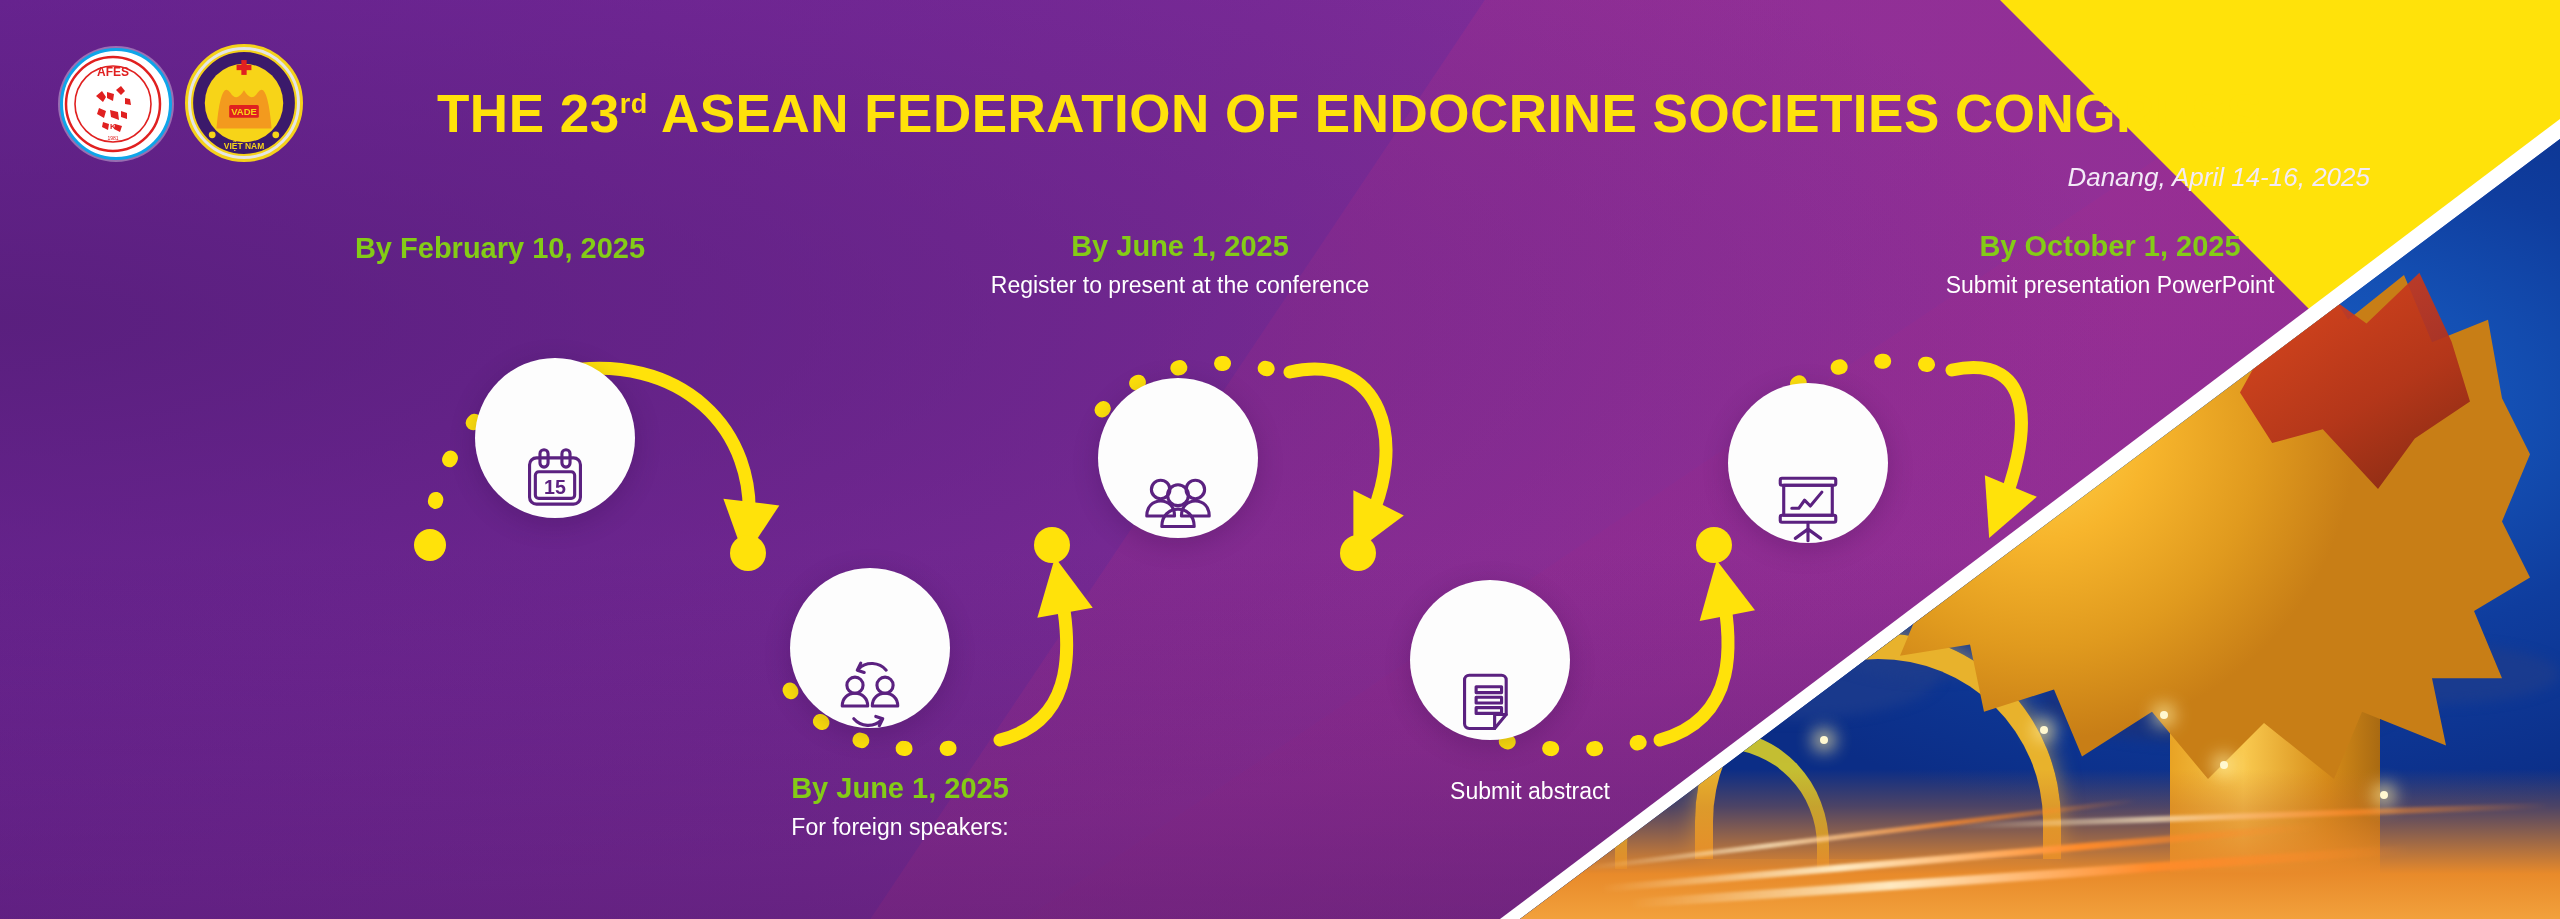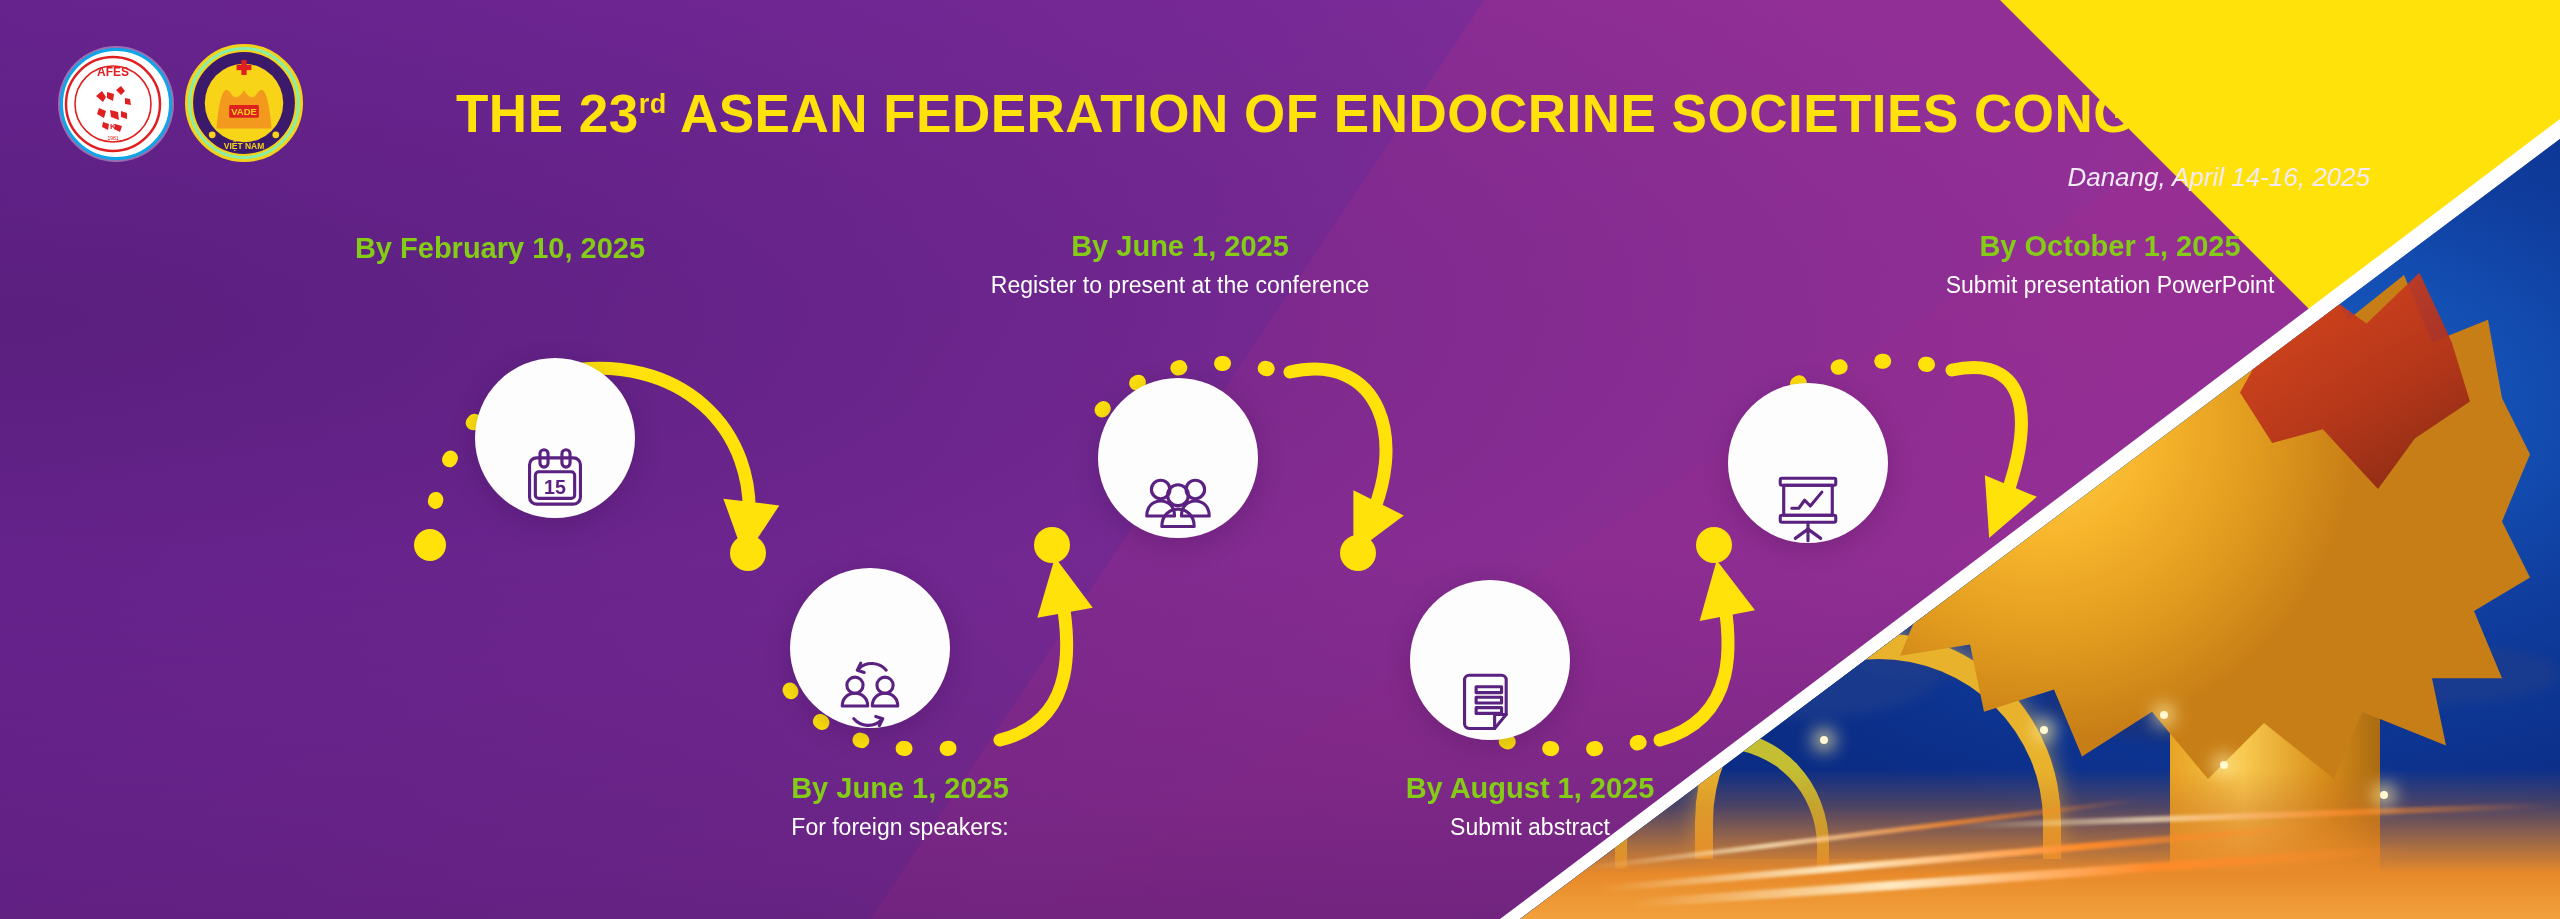--- a/index.html
+++ b/index.html
@@ -125,26 +125,26 @@
   .streetlight{position:absolute;width:8px;height:8px;border-radius:50%;background:#fff8d0;box-shadow:0 0 18px 6px rgba(255,238,160,.95);}
   
   .logo{position:absolute;border-radius:50%;}
   .logo-afes{
     left:60px;top:48px;width:106px;height:106px;background:#fff;
     border:3px solid #0ea5e9;box-shadow:0 0 0 2px rgba(255,255,255,.35);
     display:flex;align-items:center;
   }
   .logo-vade{
     left:185px;top:44px;width:112px;height:112px;
-    background:#86efac;border:3px solid #f5d21a;
+    background:#e5e5e5;border:3px solid #f5d21a;
     display:flex;align-items:center;justify-content:center;
   }
   
   .title{
-    position:absolute;left:456px;top:86px;width:1900px;
+    position:absolute;left:437px;top:86px;width:1900px;
     color:#ffe20a;font-weight:bold;font-size:53px;letter-spacing:.5px;
     font-family:"Liberation Sans", sans-serif;line-height:1.05;white-space:nowrap;
   }
   .title sup{font-size:27px;vertical-align:super;}
   .subtitle{
     position:absolute;right:190px;top:162px;
     color:#f3eaf7;font-size:26px;font-style:italic;font-weight:500;
     font-family:"Liberation Sans", sans-serif;white-space:nowrap;
   }
   
@@ -331,21 +331,20 @@
     <div class="circle" style="left:1410px;top:580px;">
       <svg viewBox="0 0 64 64" fill="none" stroke="#5b2180" stroke-width="2.7" stroke-linecap="round" stroke-linejoin="round">
         <path d="M14 8 h28 a4 4 0 0 1 4 4 v30 l-10 12 h-22 a4 4 0 0 1 -4 -4 v-38 a4 4 0 0 1 4 -4 z"></path>
         <path d="M46 42 h-10 v12"></path>
         <rect x="20" y="18" width="22" height="5"></rect>
         <rect x="20" y="27" width="22" height="5"></rect>
         <rect x="20" y="36" width="22" height="5"></rect>
       </svg>
     </div>
     <div class="lbl" style="left:1220px;top:770px;width:620px;">
-      <div class="date">By August 1, 2025</div>
       <div class="desc">Submit abstract</div>
     </div>
   </div>
 
   <div class="node">
     <div class="lbl" style="left:1810px;top:228px;width:600px;">
       <div class="date">By October 1, 2025</div>
       <div class="desc">Submit presentation PowerPoint</div>
     </div>
     <div class="circle" style="left:1728px;top:383px;">

